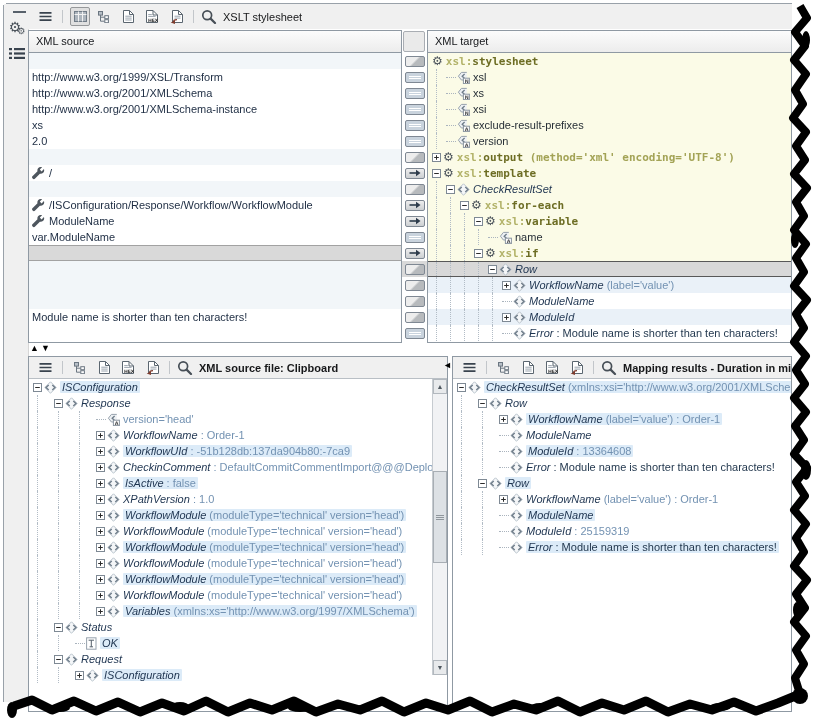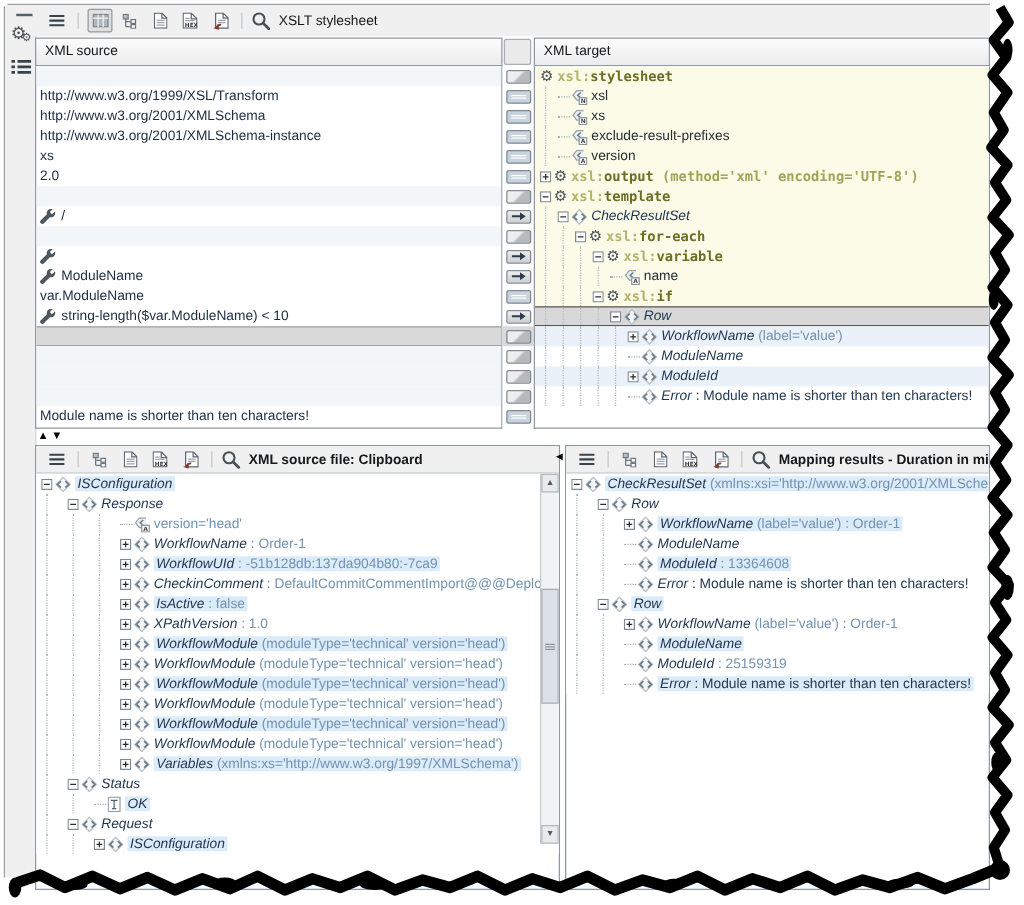--- a/index.html
+++ b/index.html
@@ -186,39 +186,32 @@
       </div>
       <div class="srow emp">
         <span></span>
       </div>
       <div class="srow">
         <span class="ic">
           <svg width="13" height="13">
             <path d="M12.2 3.4c0-.4-.1-.9-.3-1.3L9.6 4.4 7.8 2.6l2.3-2.3C9.7.1 9.2 0 8.8 0A3.4 3.4 0 0 0 5.5 4.3L.7 9.1a1.7 1.7 0 1 0 2.4 2.4l4.8-4.8a3.4 3.4 0 0 0 4.3-3.3z" fill="#4e565e"></path>
           </svg>
         </span>
+        <span>/ISConfiguration/Response/Workflow/WorkflowModule</span>
       </div>
       <div class="srow">
         <span class="ic">
           <svg width="13" height="13">
             <path d="M12.2 3.4c0-.4-.1-.9-.3-1.3L9.6 4.4 7.8 2.6l2.3-2.3C9.7.1 9.2 0 8.8 0A3.4 3.4 0 0 0 5.5 4.3L.7 9.1a1.7 1.7 0 1 0 2.4 2.4l4.8-4.8a3.4 3.4 0 0 0 4.3-3.3z" fill="#4e565e"></path>
           </svg>
         </span>
         <span>ModuleName</span>
       </div>
       <div class="srow">
         <span>var.ModuleName</span>
-      </div>
-      <div class="srow">
-        <span class="ic">
-          <svg width="13" height="13">
-            <path d="M12.2 3.4c0-.4-.1-.9-.3-1.3L9.6 4.4 7.8 2.6l2.3-2.3C9.7.1 9.2 0 8.8 0A3.4 3.4 0 0 0 5.5 4.3L.7 9.1a1.7 1.7 0 1 0 2.4 2.4l4.8-4.8a3.4 3.4 0 0 0 4.3-3.3z" fill="#4e565e"></path>
-          </svg>
-        </span>
-        <span>string-length($var.ModuleName) &lt; 10</span>
       </div>
       <div class="srow sel">
         <span></span>
       </div>
       <div class="srow emp">
         <span></span>
       </div>
       <div class="srow emp">
         <span></span>
       </div>
@@ -352,20 +345,34 @@
         <span class="stub"></span>
         <span class="ic">
           <svg width="13" height="13">
             <path d="M9.8 1.4 L4.4 1.4 L1.4 5.2 L4.4 9 L9.8 9" fill="#eef1f4" stroke="#97a2ad"></path>
             <path d="M7.6 3 L5.2 5.2 L7.6 7.4" fill="none" stroke="#6e7c89" stroke-width="1.3"></path>
             <rect x="6.4" y="7.2" width="6" height="5.4" fill="#fff" stroke="#8a95a0"></rect>
             <text x="7.7" y="11.8" font-size="4.8" font-family="DejaVu Sans" font-weight="bold" fill="#444">N</text>
           </svg>
         </span>
         <span class="lblw"><span class="an">xs</span></span>
+      </div>
+      <div class="trow yl">
+        <span class="guide" style="left: 8px;"></span>
+        <span class="sp" style="width: 18px;"></span>
+        <span class="stub"></span>
+        <span class="ic">
+          <svg width="13" height="13">
+            <path d="M9.8 1.4 L4.4 1.4 L1.4 5.2 L4.4 9 L9.8 9" fill="#eef1f4" stroke="#97a2ad"></path>
+            <path d="M7.6 3 L5.2 5.2 L7.6 7.4" fill="none" stroke="#6e7c89" stroke-width="1.3"></path>
+            <rect x="6.4" y="7.2" width="6" height="5.4" fill="#fff" stroke="#8a95a0"></rect>
+            <text x="7.7" y="11.8" font-size="4.8" font-family="DejaVu Sans" font-weight="bold" fill="#444">N</text>
+          </svg>
+        </span>
+        <span class="lblw"><span class="an">xsi</span></span>
       </div>
       <div class="trow yl">
         <span class="guide" style="left: 8px;"></span>
         <span class="sp" style="width: 18px;"></span>
         <span class="stub"></span>
         <span class="ic">
           <svg width="13" height="13">
             <path d="M9.8 1.4 L4.4 1.4 L1.4 5.2 L4.4 9 L9.8 9" fill="#eef1f4" stroke="#97a2ad"></path>
             <path d="M7.6 3 L5.2 5.2 L7.6 7.4" fill="none" stroke="#6e7c89" stroke-width="1.3"></path>
             <rect x="6.4" y="7.2" width="6" height="5.4" fill="#fff" stroke="#8a95a0"></rect>

